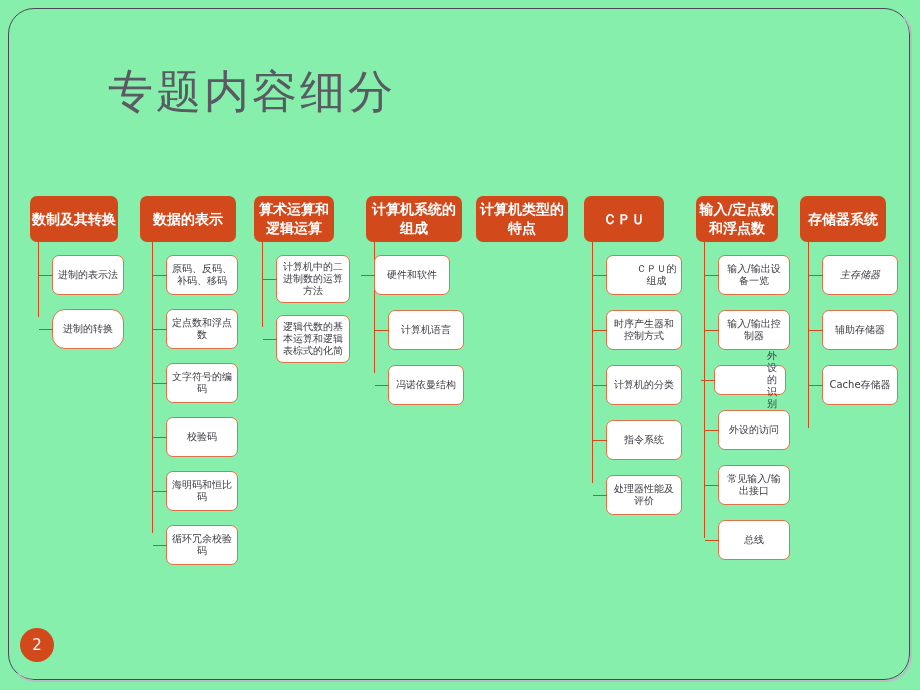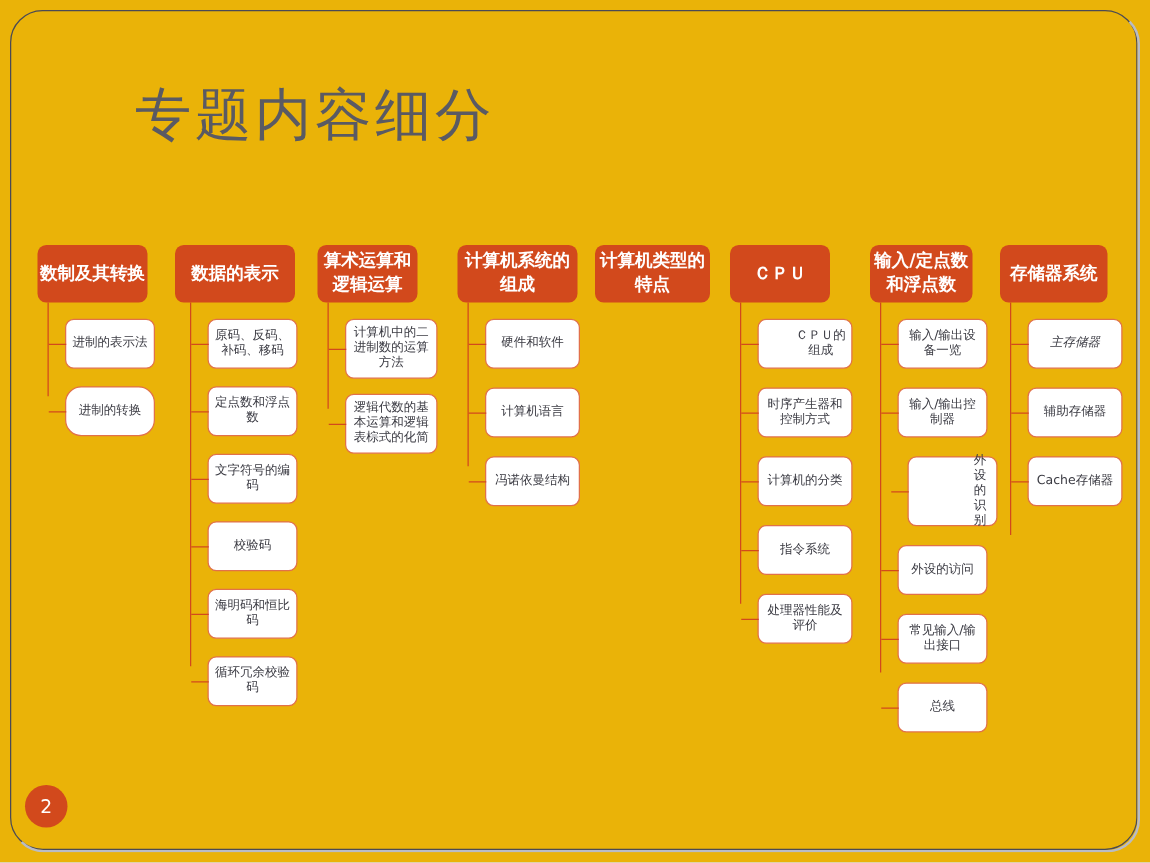--- a/index.html
+++ b/index.html
@@ -10,21 +10,21 @@
     width: 920px;
     height: 690px;
     background: #ffffff;
     font-family: "DejaVu Sans", "Liberation Sans", sans-serif;
     overflow: hidden;
   }
   #slide {
     position: relative;
     width: 920px;
     height: 690px;
-    background: #eab308;
+    background: #86efac;
   }
   
   #frame {
     position: absolute;
     left: 8px;
     top: 8px;
     width: 902px;
     height: 672px;
     border: 1px solid #4a4a55;
     border-radius: 26px;
@@ -212,21 +212,21 @@
             <span>逻辑代数的基本运算和逻辑表棕式的化简</span>
           </div>
         </div>
       </div>
       <div class="column" style="left: 366px;">
         <div class="node-header" style="width: 96px; height: 46px;">
           <span>计算机系统的组成</span>
         </div>
         <div class="children">
           <div class="connector-v" style="height: 131px; top: -13px; left: 8px;"></div>
-          <div class="child" style="width: 76px; height: 40px; margin-left: 22px;">
+          <div class="child" style="width: 76px; height: 40px; margin-left: 8px;">
             <span>硬件和软件</span>
           </div>
           <div class="child" style="width: 76px; height: 40px; margin-left: 22px; margin-top: 15px;">
             <span>计算机语言</span>
           </div>
           <div class="child" style="width: 76px; height: 40px; margin-left: 22px; margin-top: 15px;">
             <span>冯诺依曼结构</span>
           </div>
         </div>
       </div>
@@ -263,21 +263,21 @@
           <span>输入/定点数和浮点数</span>
         </div>
         <div class="children">
           <div class="connector-v" style="height: 296px; top: -13px; left: 8px;"></div>
           <div class="child" style="width: 72px; height: 40px; margin-left: 22px;">
             <span>输入/输出设备一览</span>
           </div>
           <div class="child" style="width: 72px; height: 40px; margin-left: 22px; margin-top: 15px;">
             <span>输入/输出控制器</span>
           </div>
-          <div class="child" style="width: 72px; height: 56px; margin-left: 30px; margin-top: 15px; padding-left: 48px;">
+          <div class="child" style="width: 72px; height: 30px; margin-left: 18px; margin-top: 15px; padding-left: 48px;">
             <span>外设的识别</span>
           </div>
           <div class="child" style="width: 72px; height: 40px; margin-left: 22px; margin-top: 15px;">
             <span>外设的访问</span>
           </div>
           <div class="child" style="width: 72px; height: 40px; margin-left: 22px; margin-top: 15px;">
             <span>常见输入/输出接口</span>
           </div>
           <div class="child" style="width: 72px; height: 40px; margin-left: 22px; margin-top: 15px;">
             <span>总线</span>

